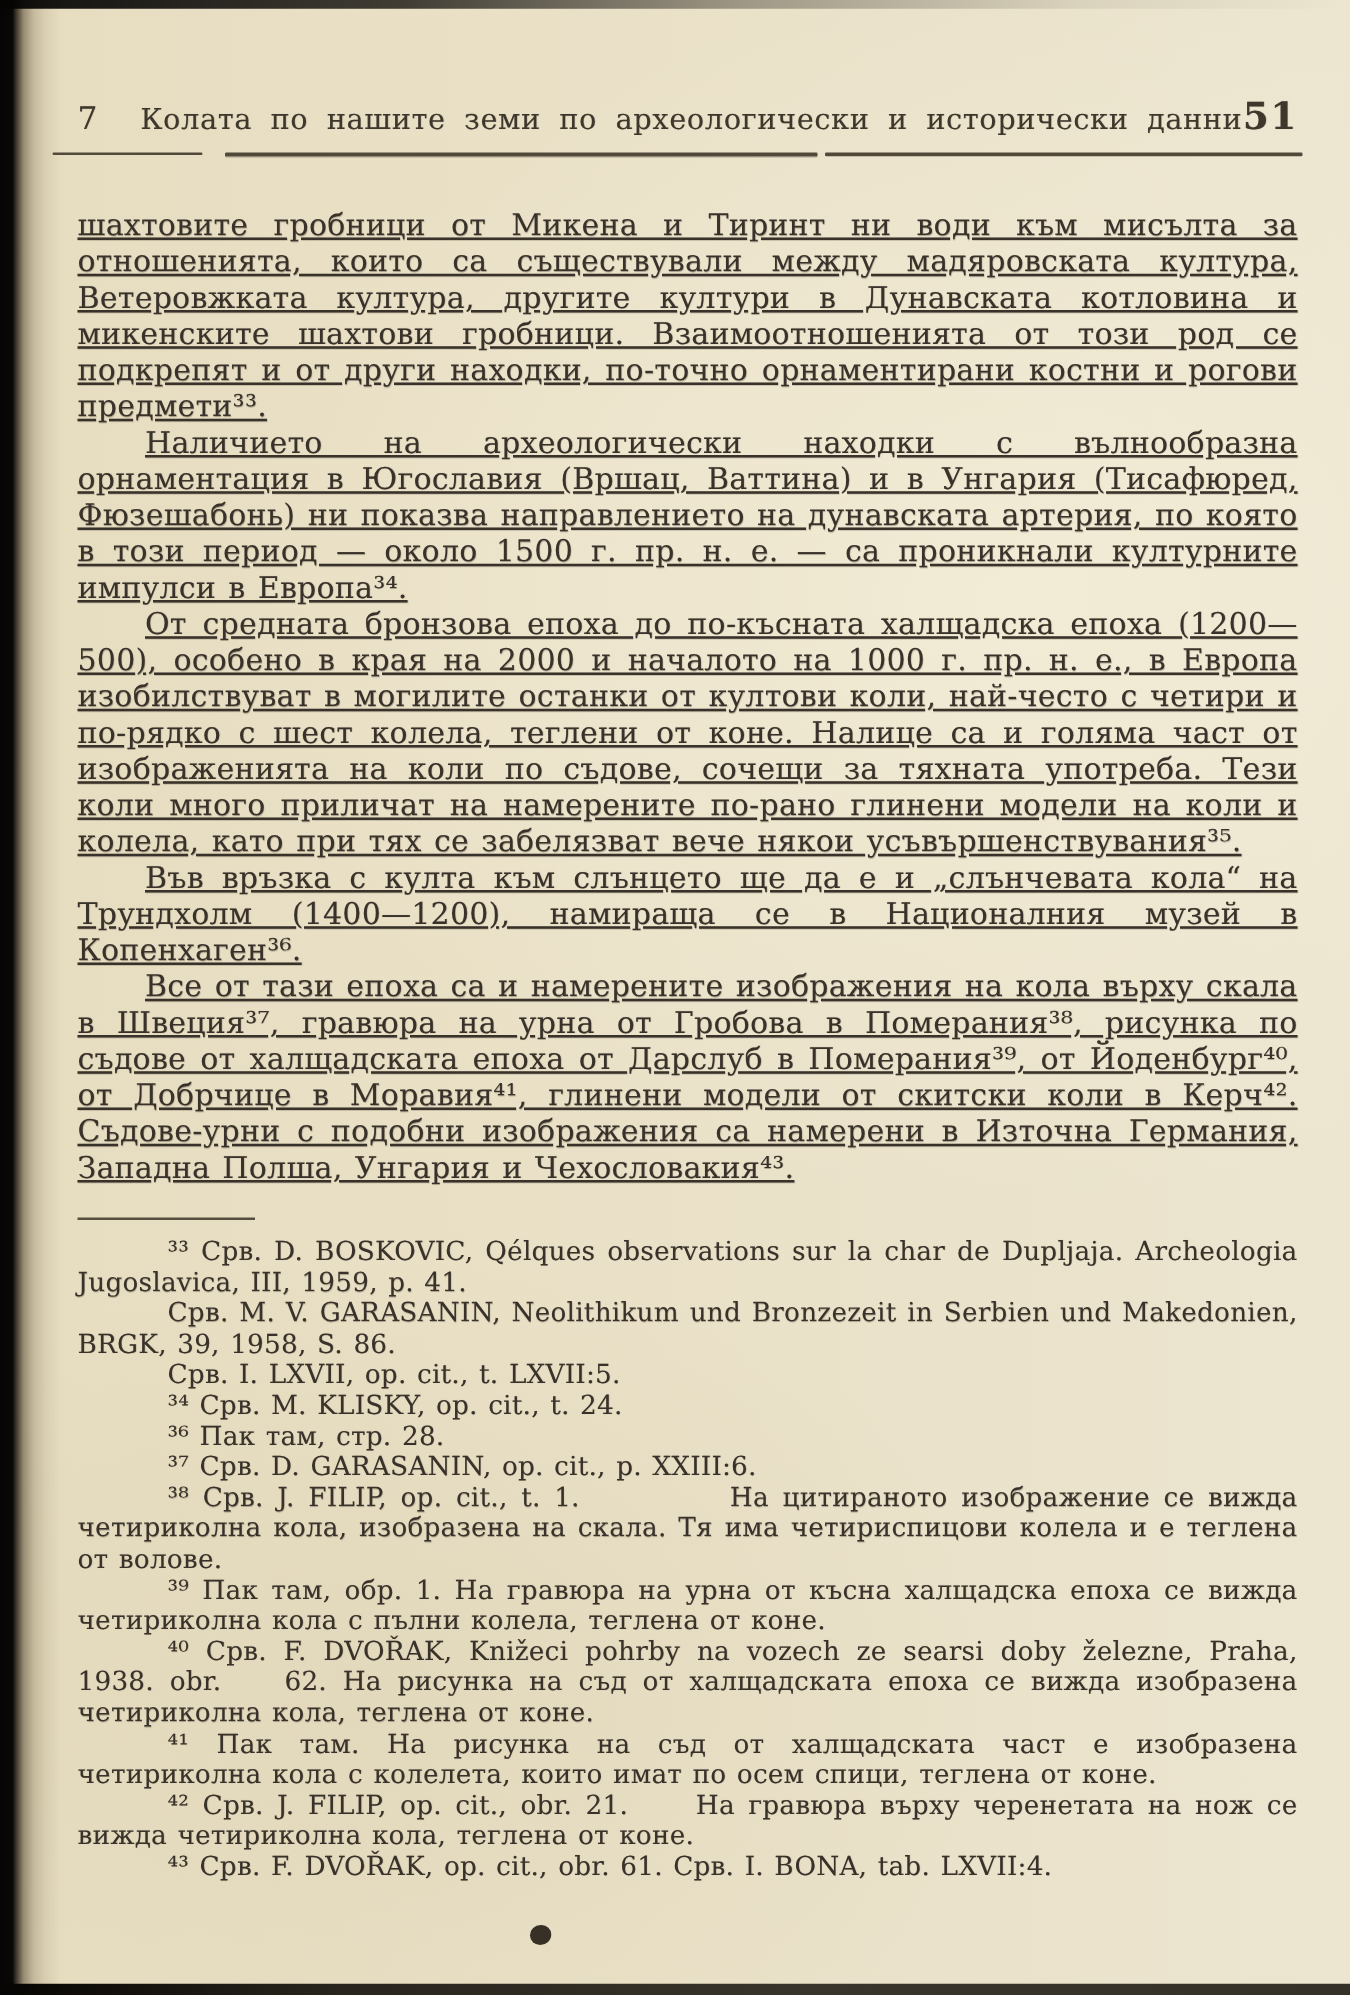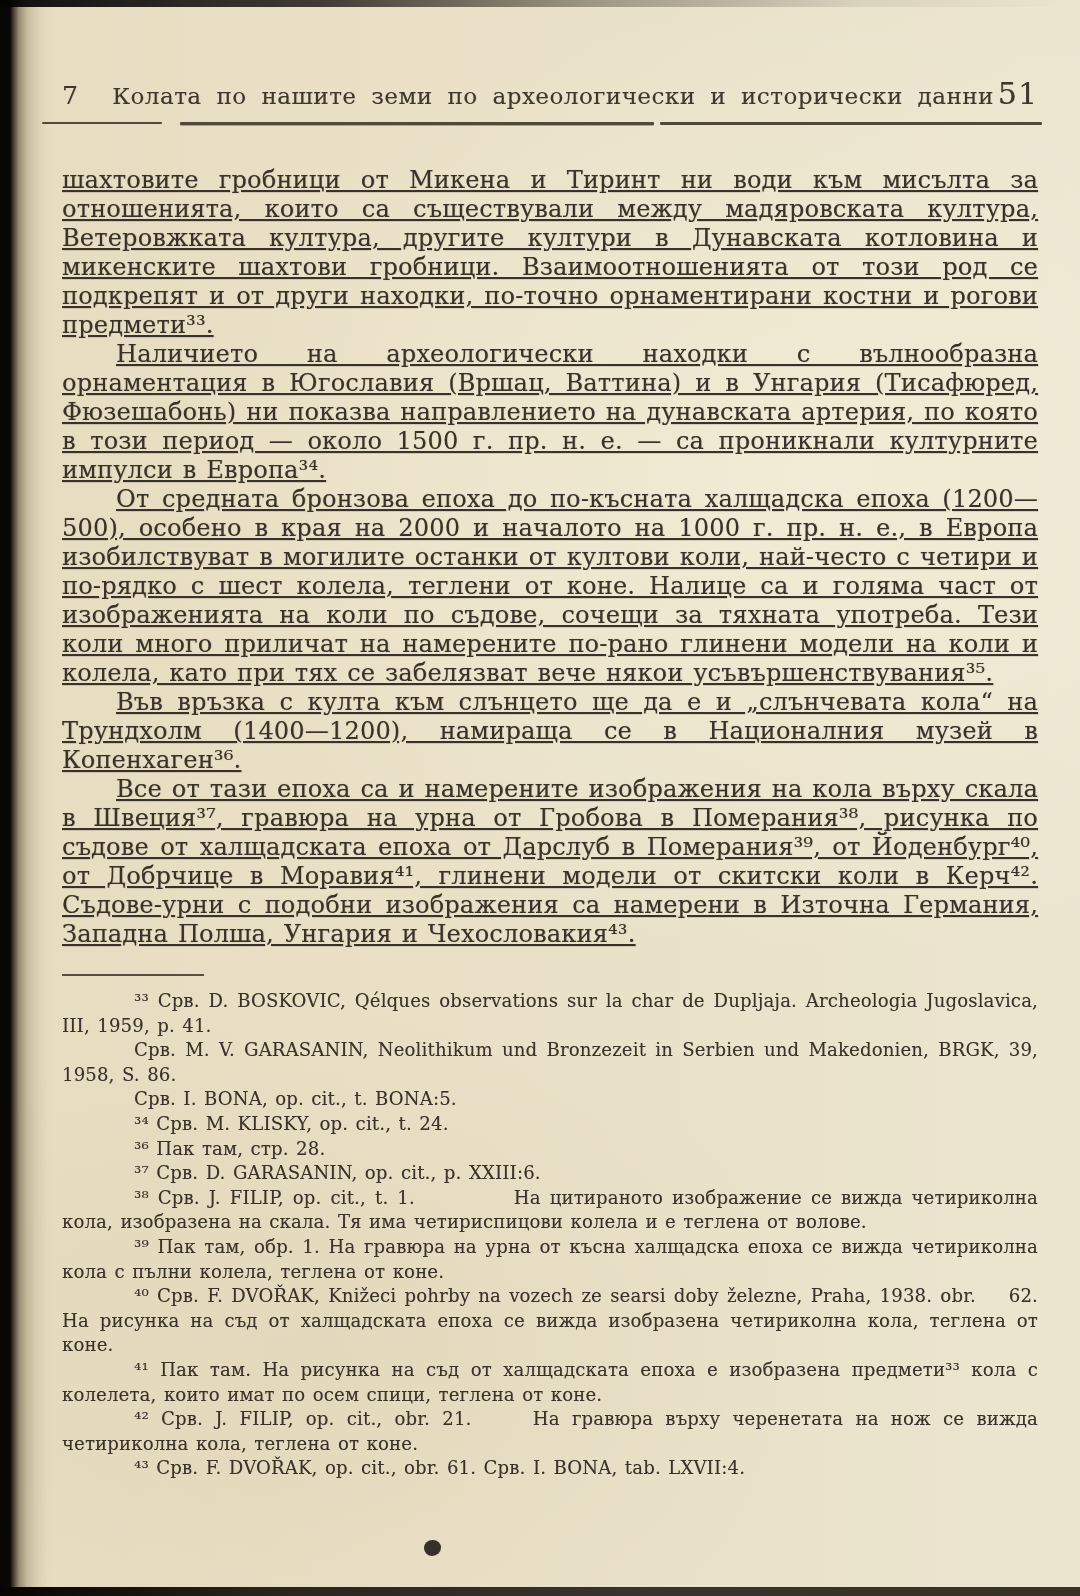--- a/index.html
+++ b/index.html
@@ -50,21 +50,21 @@
   .running-header {
     display: flex; align-items: baseline;
     color: #3e372c;
     text-shadow: 0.4px 0.4px 0.6px rgba(62,52,40,0.35);
   }
   .col-num { width: 82px; font-size: 25px; }
   .running-title {
     flex: 1; text-align: left; font-size: 23px;
     word-spacing: 7px; letter-spacing: 0.5px; white-space: nowrap;
   }
-  .page-num { width: 72px; text-align: right; font-size: 30px; font-weight: normal; letter-spacing: 1px; }
+  .page-num { width: 72px; text-align: right; font-size: 30px; font-weight: bold; letter-spacing: 1px; }
 
   .header-rule {
     margin: 10px 0 0 -20px; width: 1000px; height: 4px;
     display: flex; align-items: center;
   }
   .header-rule .seg { background: #51493a; border-radius: 1px; }
   .seg1 { width: 120px; height: 2px; margin-right: 18px; }
   .seg2 { width: 474px; height: 3px; margin-right: 6px; box-shadow: 0 1px 0 rgba(80,70,55,0.4); }
   .seg3 { width: 382px; height: 3px; }
 
@@ -76,21 +76,21 @@
     text-shadow: 0.4px 0.4px 0.7px rgba(58,48,38,0.38);
   }
   .body-text p.indent { text-indent: 54px; }
 
   
   .fn-rule {
     margin-top: 25px; width: 142px; height: 2px; background: #564e3e;
   }
   .footnotes { margin-top: 13px; }
   .footnotes p {
-    margin: 0; font-size: 18px; line-height: 24.6px;
+    margin: 0; font-size: 21px; line-height: 24.6px;
     text-align: justify; word-spacing: 1.5px; letter-spacing: 0.2px;
     text-indent: 72px;
     text-shadow: 0.3px 0.3px 0.6px rgba(58,48,38,0.35);
   }
 </style>
 </head>
 <body>
 
 <div class="edge-left"></div>
 <div class="edge-top"></div>
@@ -117,25 +117,25 @@
     <p class="indent">От средната бронзова епоха до по-късната халщадска епоха (1200—500), особено в края на 2000 и началото на 1000 г. пр. н. е., в Европа изобилствуват в могилите останки от култови коли, най-често с четири и по-рядко с шест колела, теглени от коне. Налице са и голяма част от изображенията на коли по съдове, сочещи за тяхната употреба. Тези коли много приличат на намерените по-рано глинени модели на коли и колела, като при тях се забелязват вече някои усъвършенствувания³⁵.</p>
     <p class="indent">Във връзка с култа към слънцето ще да е и „слънчевата кола“ на Трундхолм (1400—1200), намираща се в Националния музей в Копенхаген³⁶.</p>
     <p class="indent">Все от тази епоха са и намерените изображения на кола върху скала в Швеция³⁷, гравюра на урна от Гробова в Померания³⁸, рисунка по съдове от халщадската епоха от Дарслуб в Померания³⁹, от Йоденбург⁴⁰, от Добрчице в Моравия⁴¹, глинени модели от скитски коли в Керч⁴². Съдове-урни с подобни изображения са намерени в Източна Германия, Западна Полша, Унгария и Чехословакия⁴³.</p>
   </div>
 
   <div class="fn-rule"></div>
 
   <div class="footnotes">
     <p>³³ Срв. D. BOSKOVIC, Qélques observations sur la char de Dupljaja. Archeologia Jugoslavica, III, 1959, p. 41.</p>
     <p>Срв. M. V. GARASANIN, Neolithikum und Bronzezeit in Serbien und Makedonien, BRGK, 39, 1958, S. 86.</p>
-    <p>Срв. I. BONA, op. cit., t. BONA:5.</p>
+    <p>Срв. I. LXVII, op. cit., t. LXVII:5.</p>
     <p>³⁴ Срв. M. KLISKY, op. cit., t. 24.</p>
     <p>³⁶ Пак там, стр. 28.</p>
     <p>³⁷ Срв. D. GARASANIN, op. cit., p. XXIII:6.</p>
     <p>³⁸ Срв. J. FILIP, op. cit., t. 1.&nbsp;&nbsp;&nbsp;&nbsp;&nbsp;&nbsp;&nbsp;&nbsp;&nbsp;&nbsp; На цитираното изображение се вижда четириколна кола, изобразена на скала. Тя има четириспицови колела и е теглена от волове.</p>
     <p>³⁹ Пак там, обр. 1. На гравюра на урна от късна халщадска епоха се вижда четириколна кола с пълни колела, теглена от коне.</p>
     <p>⁴⁰ Срв. F. DVOŘAK, Knižeci pohrby na vozech ze searsi doby železne, Praha, 1938. obr.&nbsp;&nbsp;&nbsp; 62. На рисунка на съд от халщадската епоха се вижда изобразена четириколна кола, теглена от коне.</p>
-    <p>⁴¹ Пак там. На рисунка на съд от халщадската епоха е изобразена предмети³³ кола с колелета, които имат по осем спици, теглена от коне.</p>
+    <p>⁴¹ Пак там. На рисунка на съд от халщадската част е изобразена четириколна кола с колелета, които имат по осем спици, теглена от коне.</p>
     <p>⁴² Срв. J. FILIP, op. cit., obr. 21.&nbsp;&nbsp;&nbsp;&nbsp; На гравюра върху черенетата на нож се вижда четириколна кола, теглена от коне.</p>
     <p>⁴³ Срв. F. DVOŘAK, op. cit., obr. 61. Срв. I. BONA, tab. LXVII:4.</p>
   </div>
 
 </div>
 
 </body></html>

